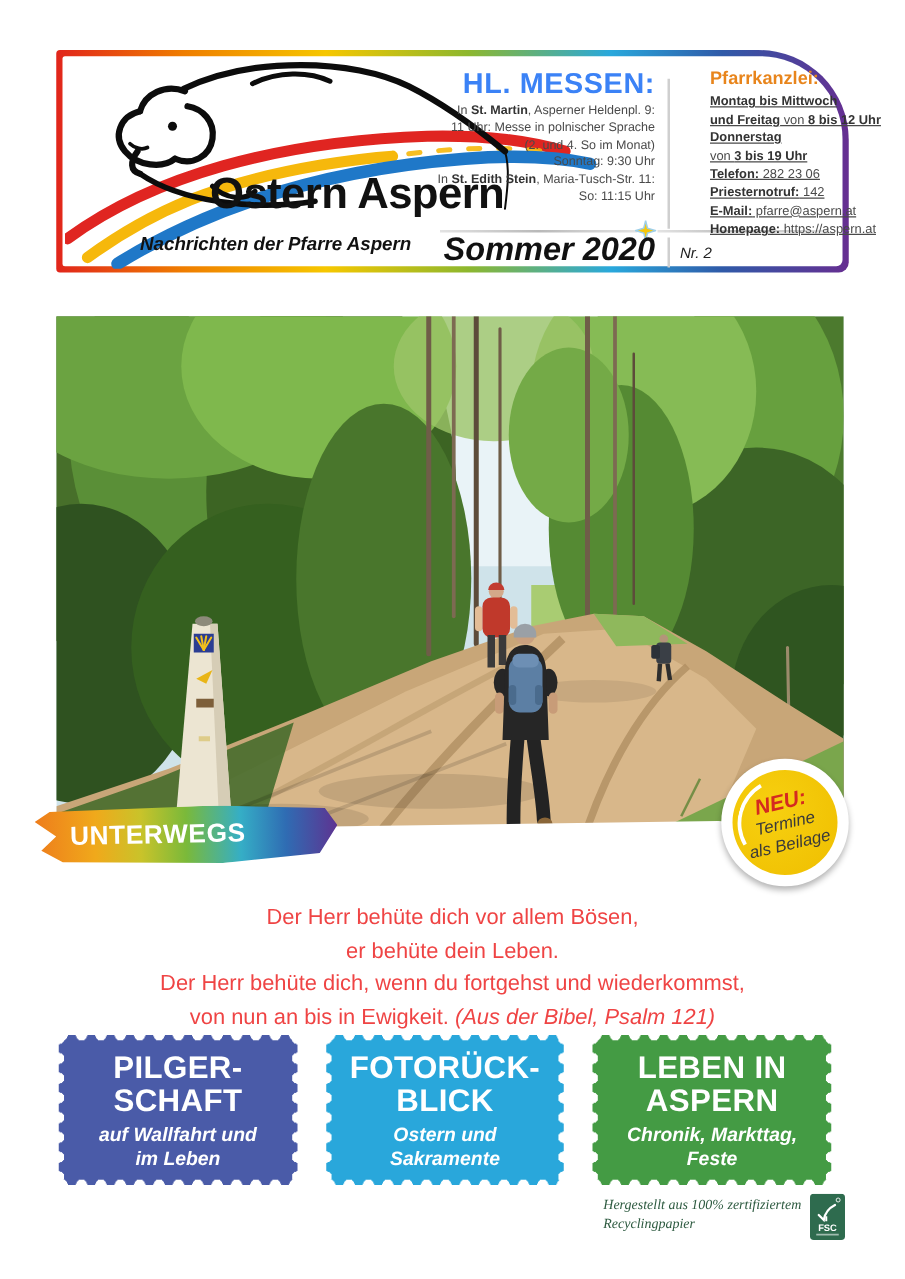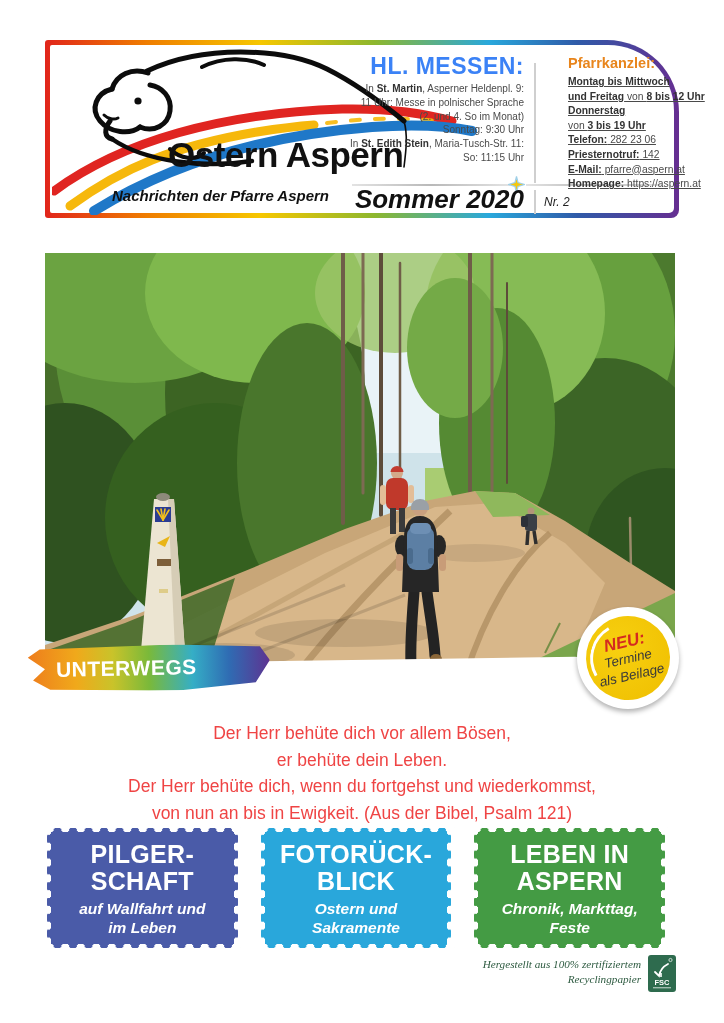--- a/index.html
+++ b/index.html
@@ -58,21 +58,21 @@
   .badge-inner{width:84px;height:84px;border-radius:50%;background:radial-gradient(circle at 40% 35%,#f7d010,#efbe00);
     display:flex;flex-direction:column;align-items:center;justify-content:center;transform:rotate(-13deg);position:relative;}
   .badge-swoosh{position:absolute;left:4px;top:6px;width:66px;height:66px;border-radius:50%;
     border:3px solid transparent;border-left-color:#fff;transform:rotate(28deg);}
   .badge-neu{font-size:17px;font-weight:800;font-style:italic;color:#d42a20;line-height:19px;}
   .badge-l2,.badge-l3{font-size:13.5px;font-style:italic;color:#3a3a3a;line-height:16.5px;}
 
   
   .quote{position:absolute;left:40px;top:692px;width:644px;text-align:center;
     font-size:17.5px;line-height:26.5px;color:#ef4444;margin-top:28px;}
-  .quote .src{}
+  .quote .src{font-style:italic;}
 
   
   .stamps{position:absolute;left:47px;top:828px;width:618px;display:flex;gap:23px;}
   .stamp{position:relative;flex:1;height:118px;border-radius:4px;color:#fff;text-align:center;
     display:flex;flex-direction:column;justify-content:center;padding-top:2px;}
   .stamp::before{content:"";position:absolute;inset:-5px;pointer-events:none;
     background-image:
       radial-gradient(circle 4.5px at 50% 50%, #fff 97%, rgba(255,255,255,0)),
       radial-gradient(circle 4.5px at 50% 50%, #fff 97%, rgba(255,255,255,0)),
       radial-gradient(circle 4.5px at 50% 50%, #fff 97%, rgba(255,255,255,0)),
@@ -80,21 +80,21 @@
     background-size:15.5px 10px,15.5px 10px,10px 15.8px,10px 15.8px;
     background-position:0 0,0 100%,0 0,100% 0;
     background-repeat:repeat-x,repeat-x,repeat-y,repeat-y;}
   .stamp-t{font-size:25px;font-weight:800;line-height:27px;letter-spacing:0.3px;}
   .stamp-s{font-size:15.5px;font-weight:700;font-style:italic;line-height:19px;}
   .stamp-s.first{margin-top:4px;}
 
   
   .footer{position:absolute;top:955px;right:48px;display:flex;gap:7px;align-items:flex-start;}
   .footer-text{font-family:"Liberation Serif",serif;font-style:italic;font-size:11.2px;
-    line-height:14.5px;color:#2e5b41;text-align:right;padding-top:2px;}
+    line-height:14.5px;color:#2e5b41;padding-top:2px;}
 </style>
 </head>
 <body>
 
 <div id="page">
 
   <div class="header-frame">
     <div class="header-inner">
 
       <svg class="logo-svg" viewBox="0 0 455 172">

